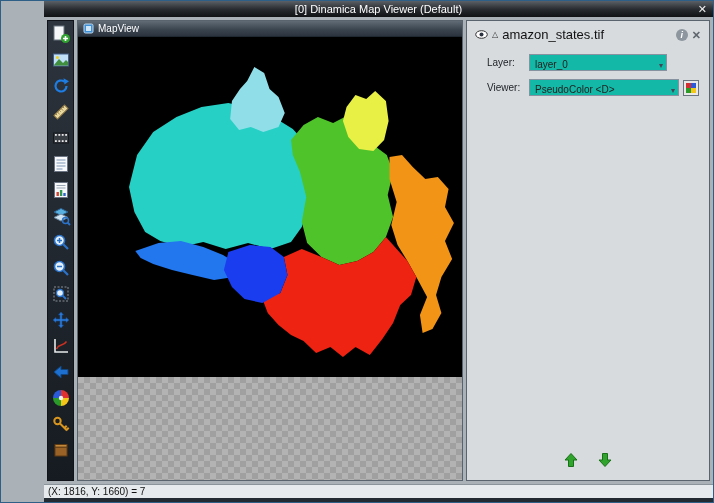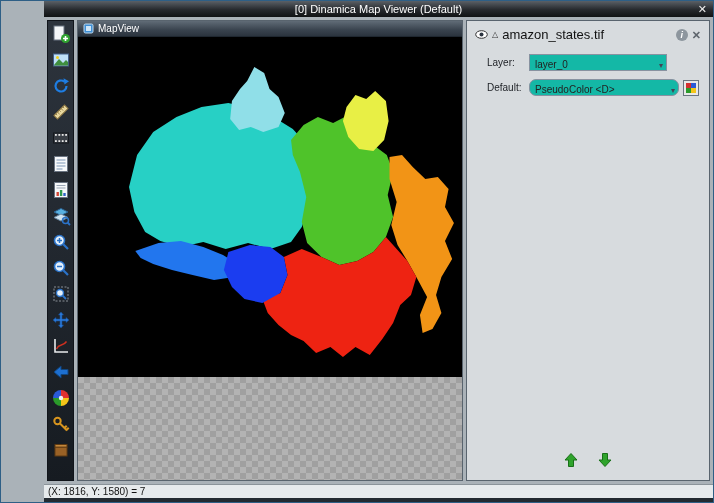--- a/index.html
+++ b/index.html
@@ -36,21 +36,21 @@
   .layer-row .spacer{flex:1;}
   .info-badge{width:12px;height:12px;border-radius:50%;background:#8d969e;color:#fff;font-size:9px;
     font-style:italic;font-weight:bold;display:flex;align-items:center;justify-content:center;line-height:12px;}
   .x-badge{color:#5f666d;font-size:11px;font-weight:bold;line-height:12px;}
   .row{display:flex;align-items:center;margin:4px 0 4px 12px;}
   .row .lbl{width:42px;flex:0 0 42px;}
   .combo{background:#14b8a6;border:1px solid #8792a0;height:17px;display:flex;align-items:flex-end;
     font-size:10px;padding:0 3px 0 5px;color:#222;}
   .combo .arrow{margin-left:auto;font-size:8px;color:#445;padding-left:4px;}
   .combo.layer{width:138px;}
-  .combo.palette{width:150px;border-radius:7px;}
+  .combo.palette{width:150px;}
   .grid-btn{width:16px;height:16px;margin-left:4px;border:1px solid #6a7480;background:#e8e8e8;
     display:flex;align-items:center;justify-content:center;}
   .op-sym{width:10px;text-align:center;color:#333;}
   .slider{position:relative;width:92px;height:14px;margin:0 2px;}
   .slider .track{position:absolute;left:0;right:0;top:6px;height:3px;background:#8a9096;
     border-radius:2px;border:1px solid #6d747b;}
   .slider .handle{position:absolute;top:2px;left:86%;width:10px;height:10px;border-radius:50%;
     background:linear-gradient(#f2f4f6,#c6ccd2);border:1px solid #5f666d;}
   .sq-btn{width:14px;height:14px;border:1px solid #7b838c;margin-left:4px;}
   .sq-btn.light{background:linear-gradient(#ffffff,#dfe3e6);}
@@ -244,21 +244,21 @@
 
         <div class="row">
           <span class="lbl">Layer:</span>
           <div class="combo layer">
             <span>layer_0</span>
             <span class="arrow">▾</span>
           </div>
         </div>
 
         <div class="row">
-          <span class="lbl">Default:</span>
+          <span class="lbl">Viewer:</span>
           <div class="combo palette">
             <span>PseudoColor &lt;D&gt;</span>
             <span class="arrow">▾</span>
           </div>
           <div class="grid-btn">
             <svg width="10" height="10" viewBox="0 0 10 10">
                 <rect x="0" y="0" width="5" height="5" fill="#d23030"></rect>
                 <rect x="5" y="0" width="5" height="5" fill="#2a5ad8"></rect>
                 <rect x="0" y="5" width="5" height="5" fill="#2a9a2a"></rect>
                 <rect x="5" y="5" width="5" height="5" fill="#f5c518"></rect>
@@ -281,17 +281,17 @@
               </svg>
           </div>
         </div>
 
       </div>
     </div>
 
   </div>
 
   <div class="statusbar">
-    <span>(X: 1816, Y: 1580) = 7</span>
+    <span>(X: 1816, Y: 1660) = 7</span>
   </div>
   <div class="bottom-edge"></div>
 
 </div>
 
 </body></html>

